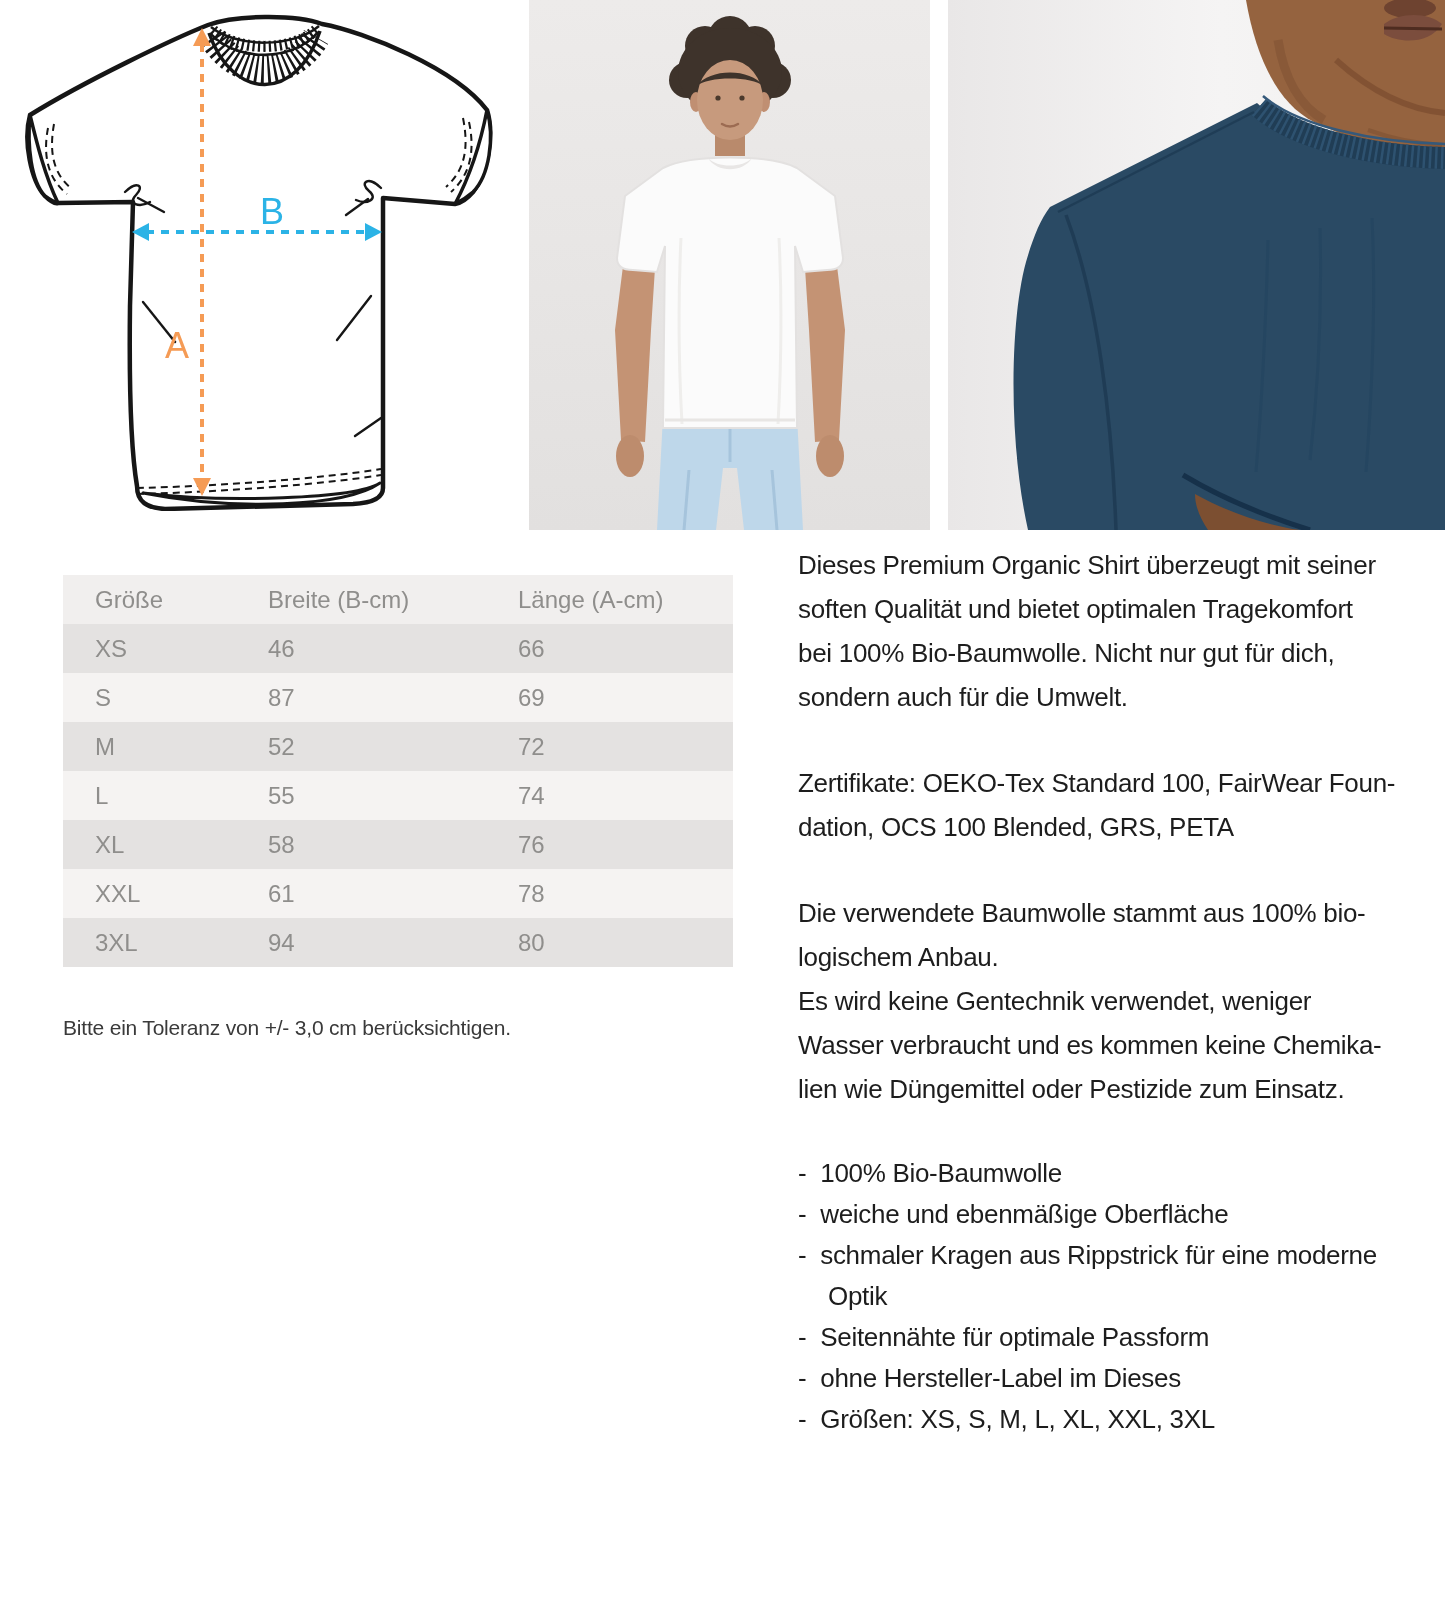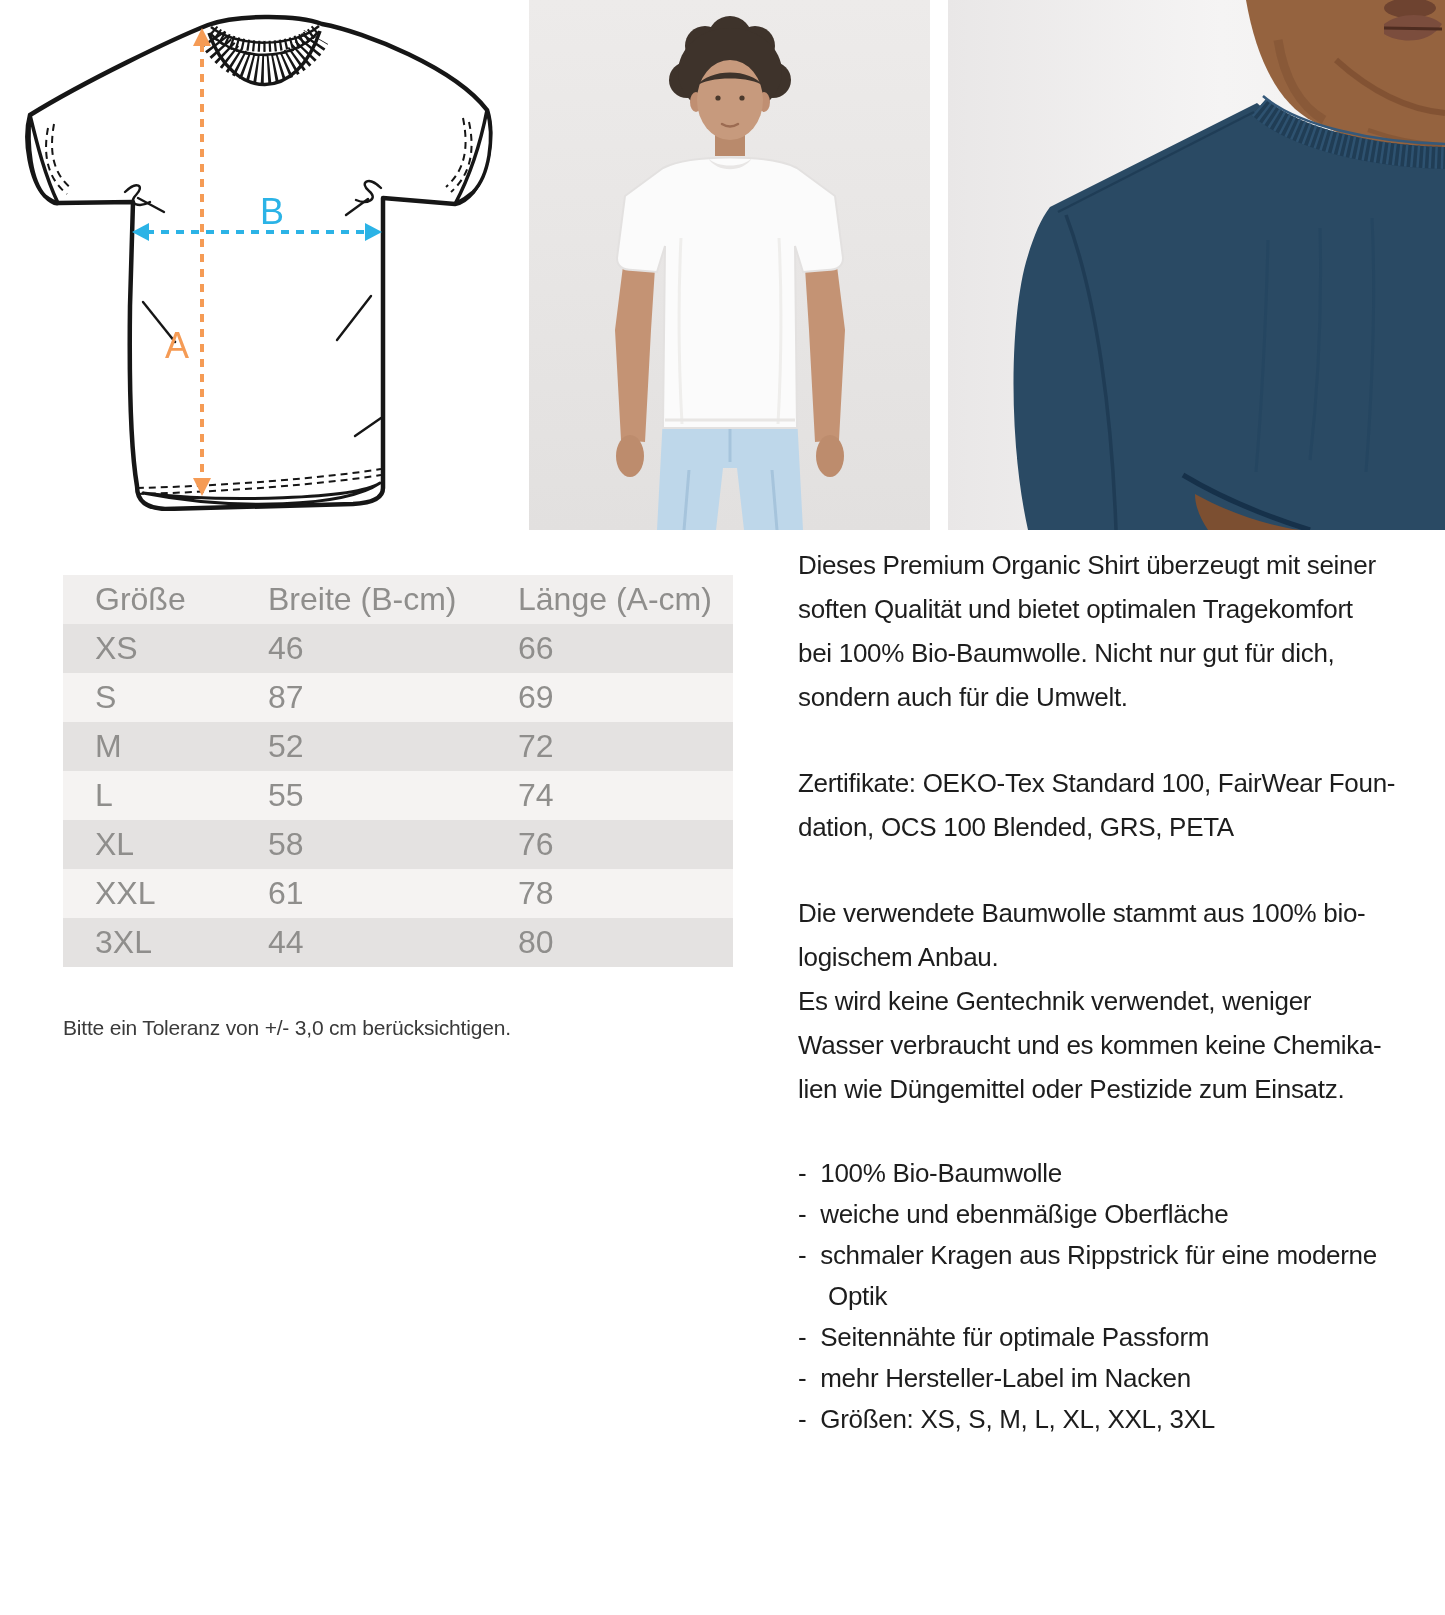--- a/index.html
+++ b/index.html
@@ -14,21 +14,21 @@
 
   
   .diagram    { position: absolute; left: 25px;  top: 6px;  width: 475px; height: 505px; }
   .photo-model  { position: absolute; left: 529px; top: 0;   width: 401px; height: 530px; }
   .photo-detail { position: absolute; left: 948px; top: 0;   width: 497px; height: 530px; }
 
   
   .size-table {
     position: absolute; left: 63px; top: 575px; width: 670px;
     border-collapse: collapse; table-layout: fixed;
-    font-size: 32px; color: #8f8e8c;
+    font-size: 24px; color: #8f8e8c;
   }
   .size-table th, .size-table td {
     height: 49px; font-weight: normal; text-align: left;
     padding: 0; vertical-align: middle;
   }
   .size-table .c1 { padding-left: 32px; }
   .size-table thead tr { background: #f1efee; }
   .size-table tbody tr:nth-child(odd)  { background: #e4e2e1; }
   .size-table tbody tr:nth-child(even) { background: #f5f3f2; }
 
@@ -266,21 +266,21 @@
         <td>58</td>
         <td>76</td>
       </tr>
       <tr>
         <td class="c1">XXL</td>
         <td>61</td>
         <td>78</td>
       </tr>
       <tr>
         <td class="c1">3XL</td>
-        <td>44</td>
+        <td>94</td>
         <td>80</td>
       </tr>
     </tbody>
   </table>
 
   <div class="tolerance">Bitte ein Toleranz von +/- 3,0 cm berücksichtigen.</div>
 
   <div class="description">
     <p>Dieses Premium Organic Shirt überzeugt mit seiner
 soften Qualität und bietet optimalen Tragekomfort
@@ -292,18 +292,18 @@
 logischem Anbau.
 Es wird keine Gentechnik verwendet, weniger
 Wasser verbraucht und es kommen keine Chemika-
 lien wie Düngemittel oder Pestizide zum Einsatz.</p>
     <ul>
       <li>100% Bio-Baumwolle</li>
       <li>weiche und ebenmäßige Oberfläche</li>
       <li>schmaler Kragen aus Rippstrick für eine moderne
 Optik</li>
       <li>Seitennähte für optimale Passform</li>
-      <li>mehr Hersteller-Label im Nacken</li>
+      <li>ohne Hersteller-Label im Dieses</li>
       <li>Größen: XS, S, M, L, XL, XXL, 3XL</li>
     </ul>
   </div>
 
 </div>
 
 </body></html>

